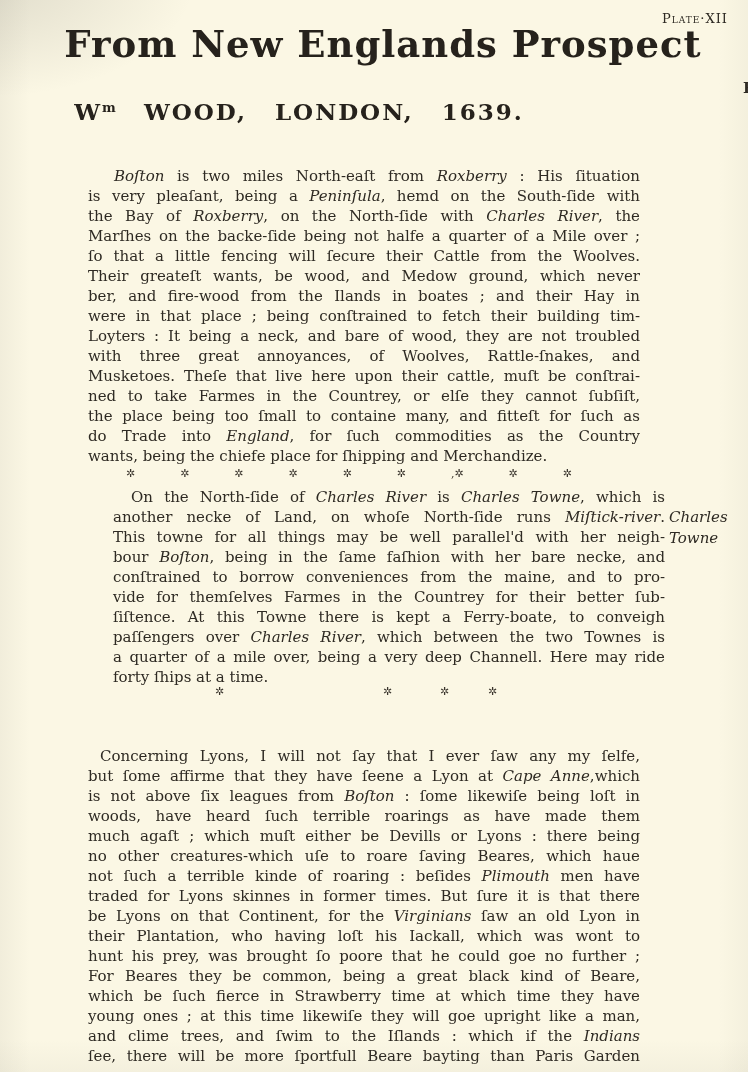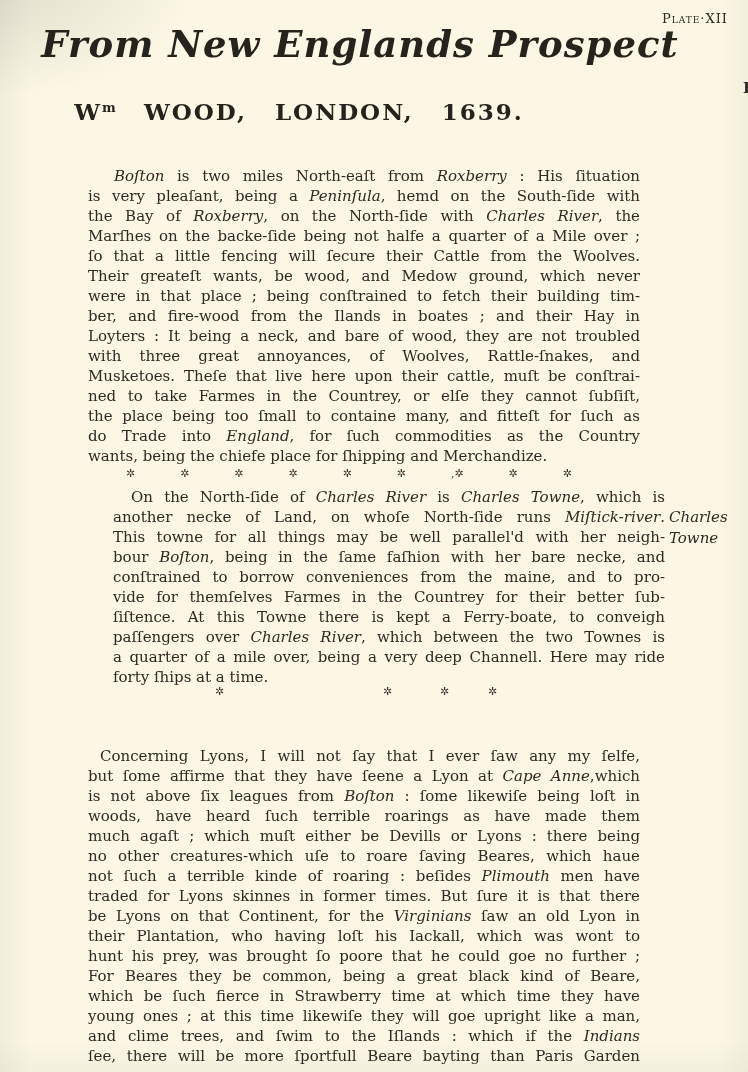--- a/index.html
+++ b/index.html
@@ -15,22 +15,23 @@
       radial-gradient(300px 170px at -2% -2%, rgba(110,108,98,.20), rgba(110,108,98,0) 70%),
       linear-gradient(90deg, rgba(110,108,98,.07), rgba(110,108,98,0) 4%, rgba(110,108,98,0) 96%, rgba(110,108,98,.05)),
       linear-gradient(0deg, rgba(110,108,98,.05), rgba(110,108,98,0) 3%);
   }
   .plate{
     position:absolute;top:11px;right:20px;
     font-size:13px;font-variant:small-caps;letter-spacing:1px;font-weight:500;
   }
   .title{
     position:absolute;top:22px;left:0;width:720px;text-align:center;
-    font-size:37px;font-weight:bold;font-style:italic;letter-spacing:1px;
+    font-size:37px;font-weight:bold;letter-spacing:1px;
     color:#26221c;
+    padding-left:23px;
   }
   .byline{
     position:absolute;top:79px;left:0;width:748px;text-align:right;
     font-size:15px;font-weight:bold;letter-spacing:5px;margin-left:28px;
   }
   .author{
     position:absolute;top:98px;left:0;width:598px;text-align:center;
     font-size:23px;font-weight:bold;letter-spacing:2px;word-spacing:18px;
     color:#26221c;
   }
@@ -78,22 +79,22 @@
   <div class="author"><span>W</span><span class="sup">m</span> <span>WOOD, LONDON, 1639.</span></div>
 
   <div class="textcol">
     <div class="para" id="para1">
         <div class="line first"><em>Boſton</em> is two miles North-eaſt from <em>Roxberry</em> : His ſituation</div>
         <div class="line">is very pleaſant, being a <em>Peninſula</em>, hemd on the South-ſide with</div>
         <div class="line">the Bay of <em>Roxberry</em>, on the North-ſide with <em>Charles River</em>, the</div>
         <div class="line">Marſhes on the backe-ſide being not halfe a quarter of a Mile over ;</div>
         <div class="line">ſo that a little fencing will ſecure their Cattle from the Woolves.</div>
         <div class="line">Their greateſt wants, be wood, and Medow ground, which never</div>
+        <div class="line">ber, and fire-wood from the Ilands in boates ; and their Hay in</div>
         <div class="line">were in that place ; being conſtrained to fetch their building tim-</div>
-        <div class="line">ber, and fire-wood from the Ilands in boates ; and their Hay in</div>
         <div class="line">Loyters : It being a neck, and bare of wood, they are not troubled</div>
         <div class="line">with three great annoyances, of Woolves, Rattle-ſnakes, and</div>
         <div class="line">Musketoes. Theſe that live here upon their cattle, muſt be conſtrai-</div>
         <div class="line">ned to take Farmes in the Countrey, or elſe they cannot ſubſiſt,</div>
         <div class="line">the place being too ſmall to containe many, and fitteſt for ſuch as</div>
         <div class="line">do Trade into <em>England</em>, for ſuch commodities as the Country</div>
         <div class="line last">wants, being the chiefe place for ſhipping and Merchandize.</div>
       </div>
 
     <div class="orn-row1" id="orn1">

